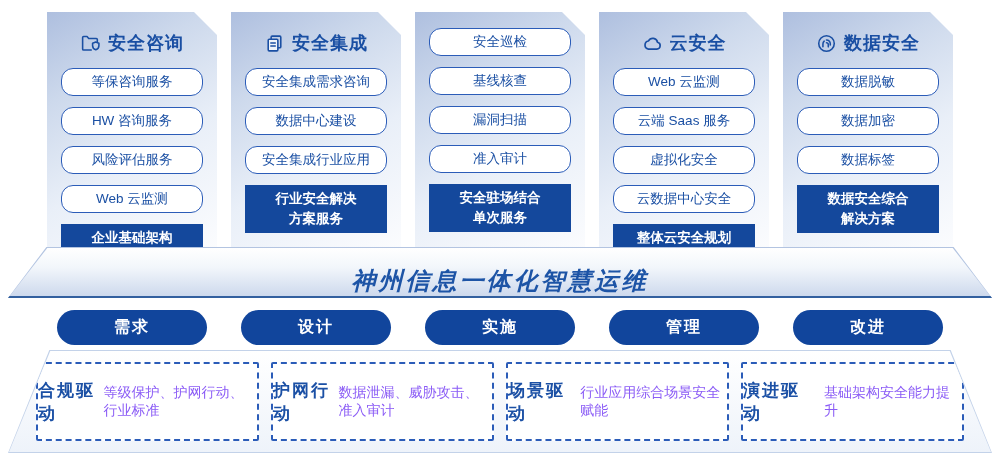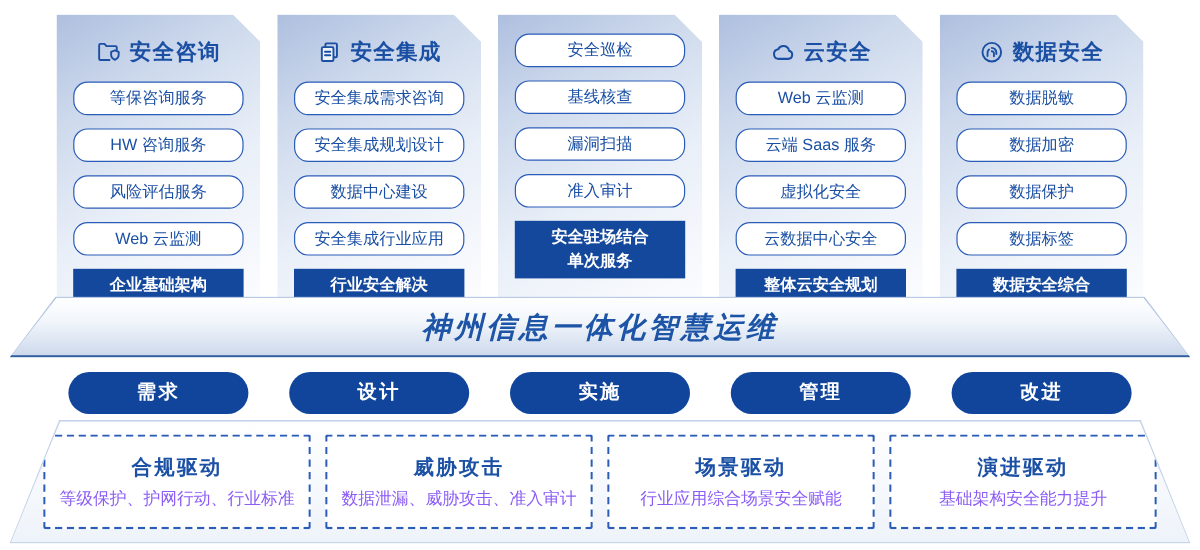--- a/index.html
+++ b/index.html
@@ -49,21 +49,21 @@
   
   .banner {
     position:absolute; top:247px; left:8px; width:984px; height:51px;
     clip-path:polygon(3.9% 0, 96.1% 0, 100% 100%, 0 100%);
     background:#b3c4e1;
   }
   .banner-inner {
     position:absolute; inset:1px;
     clip-path:polygon(3.9% 0, 96.1% 0, 100% 100%, 0 100%);
     background:linear-gradient(#ffffff 0%, #f2f6fb 40%, #ccd8ec 100%);
-    display:flex; align-items:center; justify-content:center;
+    display:flex; align-items:flex-end; justify-content:center;
   }
   .banner::after {
     content:''; position:absolute; left:0; right:0; bottom:0; height:2px;
     background:#33609f;
   }
   .banner-title {
     color:#1d54a6; font-size:24px; font-weight:bold; font-style:italic;
     letter-spacing:3px;
   }
 
@@ -90,21 +90,21 @@
     position:absolute; inset:1px;
     clip-path:polygon(4.2% 0, 95.8% 0, 100% 100%, 0 100%);
     background:linear-gradient(#ffffff 0%, #eef3fa 100%);
   }
   .drivers-row {
     display:flex; gap:12px; padding:11px 27px 0 27px;
   }
   .driver {
     flex:1; height:79px;
     background:#ffffff; border:2px dashed #2b5cb8; border-radius:2px;
-    display:flex; flex-direction:column; align-items:center; justify-content:center;
+    display:flex; flex-direction:row; align-items:center; justify-content:center;
     gap:6px;
   }
   .driver-title { color:#1b50a5; font-size:17px; font-weight:bold; letter-spacing:2px; }
   .driver-desc  { color:#8b5cf6; font-size:14px; }
 </style>
 </head>
 <body>
 
 <div class="cards-row">
 
@@ -131,21 +131,20 @@
       <span class="icon">
         <svg viewBox="0 0 20 20" fill="none" stroke="#1a4fa3" stroke-width="1.5" stroke-linecap="round" stroke-linejoin="round">
           <rect x="6.8" y="3" width="9.2" height="11" rx="1"></rect>
           <rect x="4" y="6" width="9.2" height="11" rx="1" fill="#eef3fa"></rect>
           <path d="M6.5 9.6 h4.2 M6.5 12.4 h4.2"></path>
         </svg>
       </span>
       <span class="card-title">安全集成</span>
     </div>
     <div class="item">安全集成需求咨询</div>
-    <div class="item">安全集成规划设计</div>
     <div class="item">数据中心建设</div>
     <div class="item">安全集成行业应用</div>
     <div class="cta">行业安全解决
 方案服务</div>
   </section>
 
   <section class="card">
     <div class="item">安全巡检</div>
     <div class="item">基线核查</div>
     <div class="item">漏洞扫描</div>
@@ -178,21 +177,20 @@
           <circle cx="10" cy="10" r="7.4"></circle>
           <path d="M10 6.6 a3.6 3.6 0 0 1 3.6 3.6 v1.2"></path>
           <path d="M10 9.3 a1.7 1.7 0 0 1 1.7 1.7 v2.2"></path>
           <path d="M6.6 13 v-2.6 a3.4 3.4 0 0 1 1.2-2.6"></path>
         </svg>
       </span>
       <span class="card-title">数据安全</span>
     </div>
     <div class="item">数据脱敏</div>
     <div class="item">数据加密</div>
-    <div class="item">数据保护</div>
     <div class="item">数据标签</div>
     <div class="cta">数据安全综合
 解决方案</div>
   </section>
 
 </div>
 
 <div class="banner">
   <div class="banner-inner">
     <div class="banner-title">神州信息一体化智慧运维</div>
@@ -218,21 +216,21 @@
 </div>
 
 <div class="panel">
   <div class="panel-inner">
     <div class="drivers-row">
       <div class="driver">
         <div class="driver-title">合规驱动</div>
         <div class="driver-desc">等级保护、护网行动、行业标准</div>
       </div>
       <div class="driver">
-        <div class="driver-title">威胁攻击</div>
+        <div class="driver-title">护网行动</div>
         <div class="driver-desc">数据泄漏、威胁攻击、准入审计</div>
       </div>
       <div class="driver">
         <div class="driver-title">场景驱动</div>
         <div class="driver-desc">行业应用综合场景安全赋能</div>
       </div>
       <div class="driver">
         <div class="driver-title">演进驱动</div>
         <div class="driver-desc">基础架构安全能力提升</div>
       </div>

